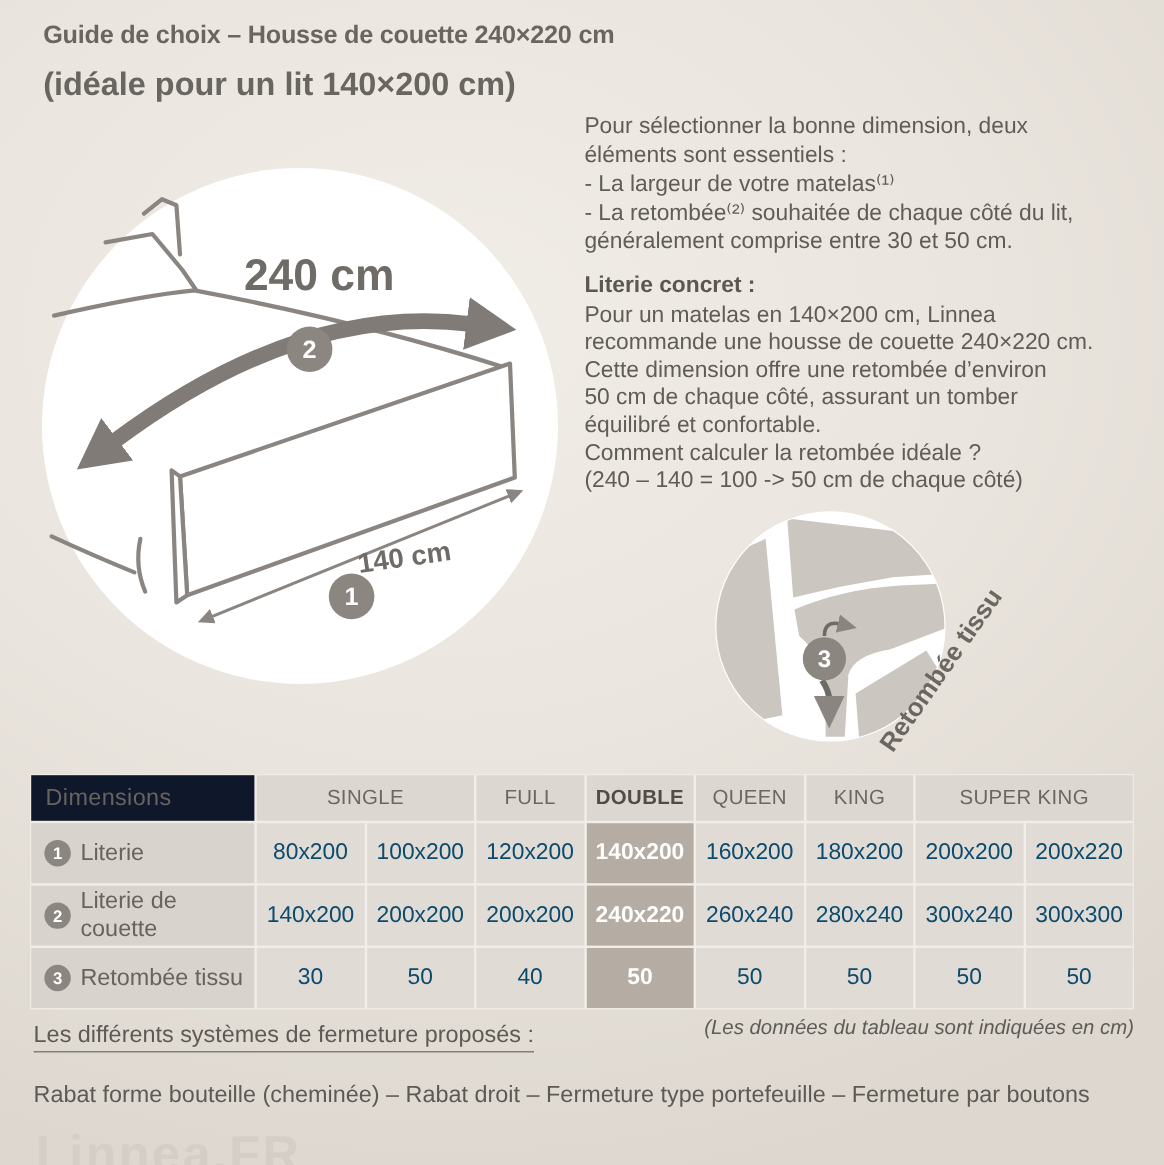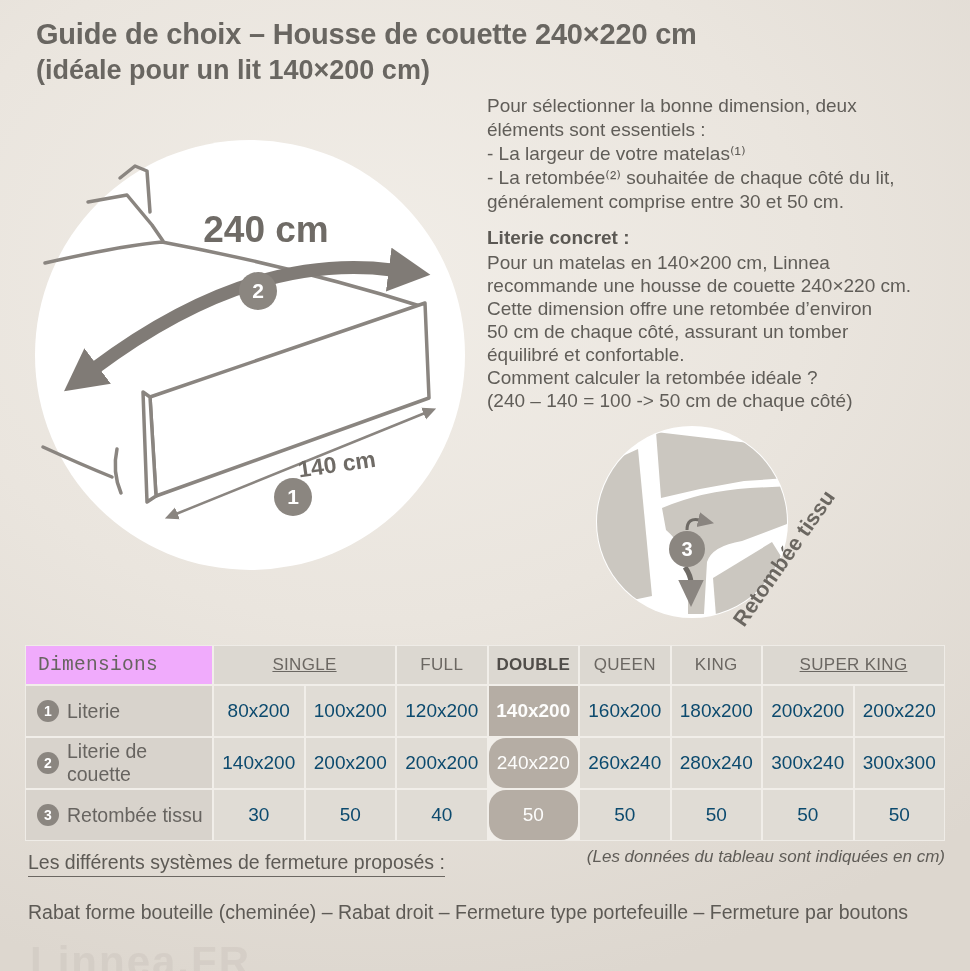--- a/index.html
+++ b/index.html
@@ -6,21 +6,21 @@
   .page{
     position:relative;
     width:970px;height:971px;
     overflow:hidden;
     background:radial-gradient(95% 75% at 38% 28%, #f1ede7 0%, #eae5de 48%, #ddd7cf 100%);
     font-family:"Liberation Sans","DejaVu Sans",sans-serif;
     color:#615e5a;
   }
   .title{
     position:absolute;left:36px;top:18px;
-    font-size:29px;font-weight:700;color:#696661;letter-spacing:-0.2px;margin:0;
+    font-size:21px;font-weight:700;color:#696661;letter-spacing:-0.2px;margin:0;
   }
   .subtitle{
     position:absolute;left:36px;top:55px;
     font-size:27px;font-weight:700;color:#696661;margin:0;
   }
   .intro{
     position:absolute;left:487px;top:94px;width:470px;
     font-size:19px;line-height:24px;white-space:pre-line;color:#605d58;
   }
   .ex-head{
@@ -45,28 +45,28 @@
   .cell{
     display:flex;align-items:center;justify-content:center;
     background:#e0dcd5;
     font-size:19px;color:#0c4a6e;
     height:50px;
   }
   .cell.head{
     height:38px;background:#dcd8d1;font-size:17px;letter-spacing:0.3px;color:#6b6762;
   }
   .cell.head.dbl{font-weight:700;color:#504d49;}
-  .cell.span2{grid-column:span 2;text-decoration:underline;}
+  .cell.span2{grid-column:span 2;}
   .cell.lbl{
     justify-content:flex-start;background:#d8d3cc;padding-left:11px;gap:8px;
     font-size:19.5px;color:#676460;
   }
-  .cell.lbl.head{background:#f0abfc;padding-left:12px;font-family:Liberation Mono, monospace;}
+  .cell.lbl.head{background:#0f172a;padding-left:12px;}
   .cell.hl{background:#b5ada4;color:#fdfdfc;font-weight:600;}
-  .cell.hl.b{font-weight:400;border-radius:17px;}
+  .cell.hl.b{font-weight:700;}
   .tbadge{
     width:22px;height:22px;border-radius:50%;
     background:#8b8680;color:#fff;
     display:inline-flex;align-items:center;justify-content:center;
     font-size:14px;font-weight:700;flex:0 0 auto;
   }
   .note{
     position:absolute;right:25px;top:847px;
     font-size:17px;font-style:italic;color:#5f5c57;
   }

